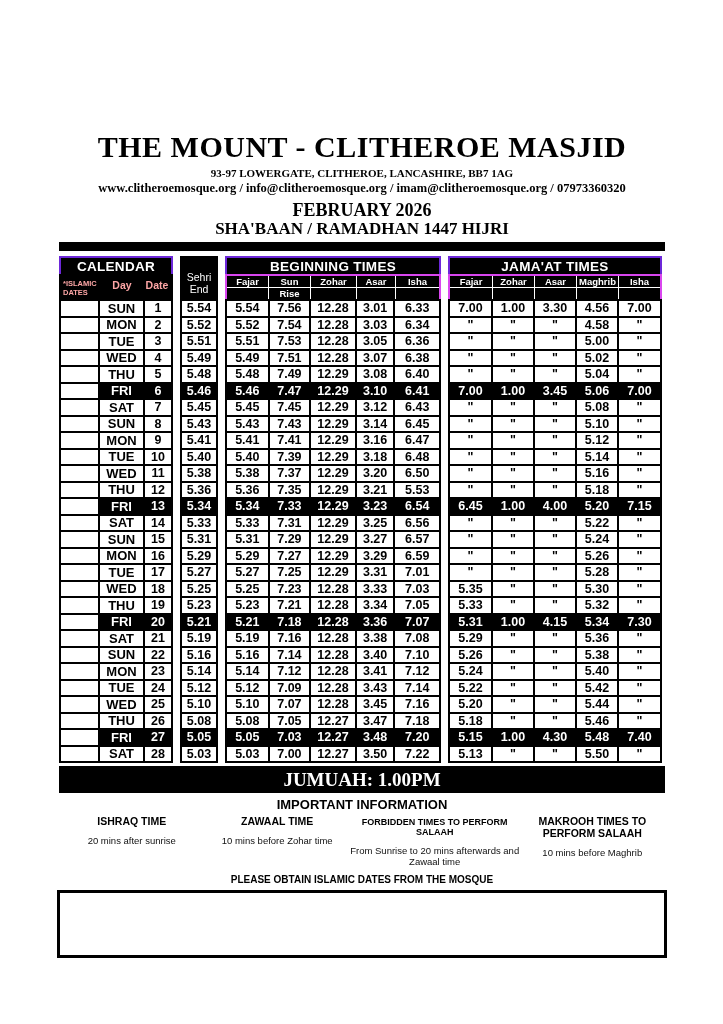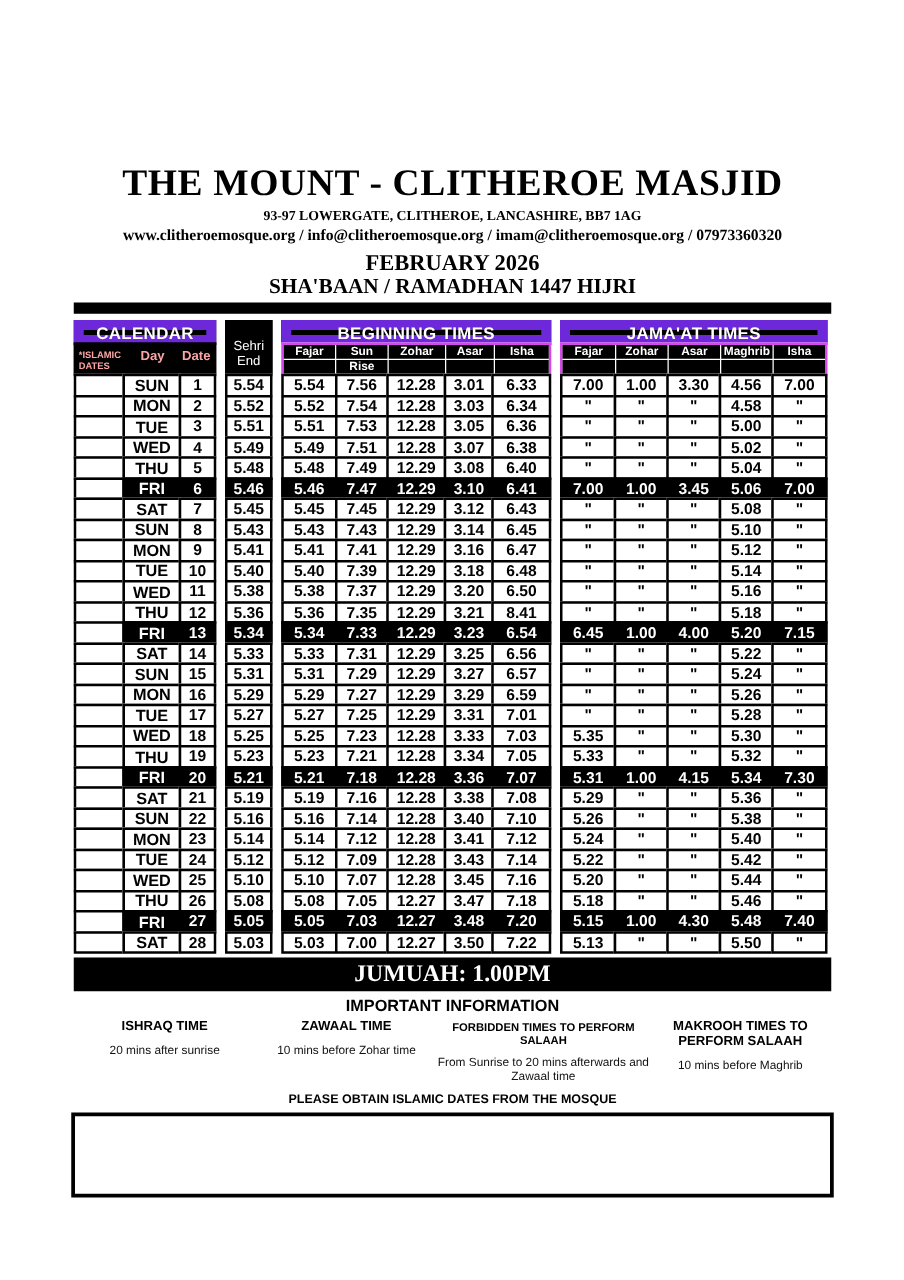--- a/index.html
+++ b/index.html
@@ -12,21 +12,21 @@
   .hdr { text-align:center; font-family:"Liberation Serif", serif; font-weight:bold; }
   .title   { font-size:30px; line-height:33px; letter-spacing:0.5px; }
   .address { font-size:11px;  line-height:14px; margin-top:3px; }
   .contact { font-size:12.5px; line-height:16px; }
   .month   { font-size:18px;  line-height:21px; margin-top:4px; }
   .hijri   { font-size:17px; line-height:16px; }
   .divider { height:9px; background:#000; margin-top:5px; }
 
   
   .ttable { display:flex; gap:7px; margin-top:5px; }
-  .banner { height:20px; background:#000; color:#fff; border:8px solid #6d28d9;
+  .banner { height:20px; background:#000; color:#fff; border:2px solid #6d28d9;
             display:flex; align-items:center; justify-content:center;
             font-weight:bold; font-size:13.5px; letter-spacing:0.3px; }
   .subhead { margin-top:-2px; }
 
   .blk-cal { width:114px; }
   .blk-sehri { width:38px; }
   .blk-beg { width:216px; }
   .blk-jam { width:214px; }
 
   .cal-sub { height:27px; background:#000; color:#fca5a5; border:2px solid #000;
@@ -425,21 +425,21 @@
               <div class="cell b1">7.37</div>
               <div class="cell b2">12.29</div>
               <div class="cell b3">3.20</div>
               <div class="cell b4">6.50</div>
             </div>
             <div class="trow">
               <div class="cell b0">5.36</div>
               <div class="cell b1">7.35</div>
               <div class="cell b2">12.29</div>
               <div class="cell b3">3.21</div>
-              <div class="cell b4">8.41</div>
+              <div class="cell b4">5.53</div>
             </div>
             <div class="trow fri">
               <div class="cell b0">5.34</div>
               <div class="cell b1">7.33</div>
               <div class="cell b2">12.29</div>
               <div class="cell b3">3.23</div>
               <div class="cell b4">6.54</div>
             </div>
             <div class="trow">
               <div class="cell b0">5.33</div>

